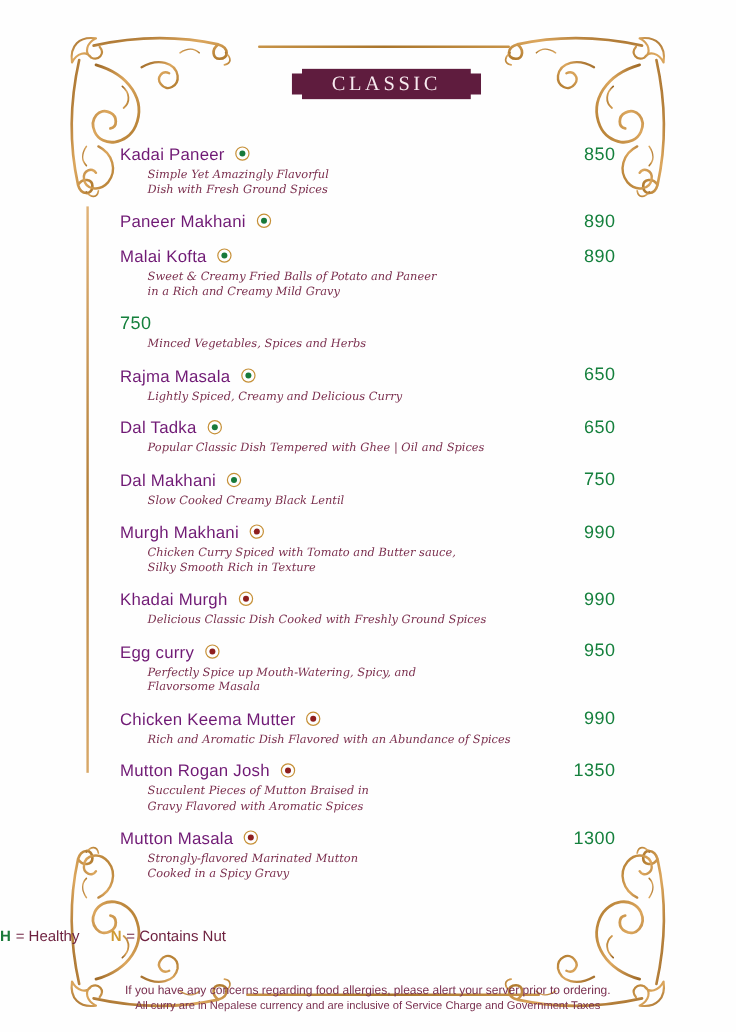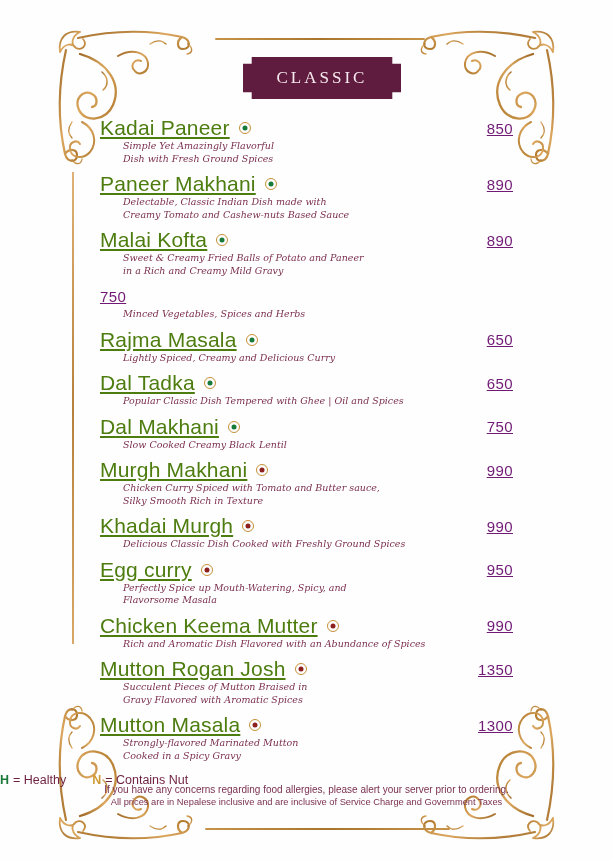--- a/index.html
+++ b/index.html
@@ -15,66 +15,66 @@
   .orn-bl{left:50px;bottom:12px;transform:scaleY(-1);}
   .orn-br{right:50px;bottom:12px;transform:scale(-1,-1);}
   .gold-line{position:absolute;height:2px;
     background:linear-gradient(90deg,#c79347,#a9752c 50%,#c79347);border-radius:1px;}
   .line-top{left:215px;top:38px;width:210px;}
   .line-bottom{left:205px;top:828px;width:245px;}
   .left-rule{position:absolute;left:72px;top:172px;width:2px;height:472px;
     background:linear-gradient(180deg,#e0b277,#b5813c 50%,#d8a868);}
   
   .badge{
-    position:absolute;left:243px;top:57px;width:158px;height:42px;
+    position:absolute;left:243px;top:57px;width:158px;height:26px;
     background:#5f1c3e;
     clip-path:polygon(0% 16%,5.5% 16%,5.5% 0%,94.5% 0%,94.5% 16%,100% 16%,
                       100% 84%,94.5% 84%,94.5% 100%,5.5% 100%,5.5% 84%,0% 84%);
     display:flex;align-items:center;justify-content:center;
   }
   .badge span{
     color:#f7e9ef;font-family:"Liberation Serif", serif;
     font-size:17px;letter-spacing:3px;font-weight:400;
   }
   
   .menu{position:absolute;left:100px;top:118px;width:413px;}
   .item{margin-bottom:9px;}
   .row{display:flex;justify-content:space-between;align-items:center;height:20px;}
   .left-group{display:flex;align-items:center;}
   .iname{
-    font-size:21px;color:#4d7c0f;letter-spacing:0.2px;text-decoration:underline;
+    font-size:14px;color:#701a75;letter-spacing:0.2px;
   }
   .dot{
     display:inline-block;width:10px;height:10px;margin-left:9px;
     border:1.6px solid #c69037;border-radius:50%;position:relative;flex:none;
   }
   .dot::after{
     content:"";position:absolute;left:50%;top:50%;width:5px;height:5px;
     transform:translate(-50%,-50%);border-radius:50%;
   }
   .dot.veg::after{background:#17793a;}
   .dot.nonveg::after{background:#8e1f1f;}
   .price{
-    font-size:15px;color:#701a75;letter-spacing:0.4px;text-decoration:underline;
+    font-size:15px;color:#15803d;letter-spacing:0.4px;
   }
   .desc{
     margin-top:2px;white-space:pre-line;
     font-family:"DejaVu Serif", serif;font-style:italic;
     font-size:9.5px;line-height:12.5px;color:#7b2f4e;margin-left:23px;
   }
   
   .legend{
     position:absolute;left:0;top:773px;width:100%;text-align:left;
     font-size:12.5px;color:#6d1f3e;
   }
   .legend .key-h{color:#1b7a3a;font-weight:bold;}
   .legend .key-n{color:#cf9a33;font-weight:bold;margin-left:26px;}
   .legend .lg-text{margin-left:4px;}
   .footer{
-    position:absolute;left:0;top:783px;width:100%;text-align:center;
+    position:absolute;left:0;top:819px;width:100%;text-align:center;
     color:#7a3050;
   }
   .footer .f1{font-size:10px;line-height:13px;}
   .footer .f2{font-size:9.3px;line-height:12px;}
 </style>
 </head>
 <body>
 
 <svg width="0" height="0" style="position:absolute" aria-hidden="true">
   <defs>
@@ -134,22 +134,20 @@
   </div>
 
   <div class="item">
     <div class="row">
       <span class="left-group">
         <span class="iname">Paneer Makhani</span>
         <span class="dot veg"></span>
       </span>
       <span class="price">890</span>
     </div>
-    <div class="desc">Delectable, Classic Indian Dish made with
-Creamy Tomato and Cashew-nuts Based Sauce</div>
   </div>
 
   <div class="item">
     <div class="row">
       <span class="left-group">
         <span class="iname">Malai Kofta</span>
         <span class="dot veg"></span>
       </span>
       <span class="price">890</span>
     </div>
@@ -267,14 +265,14 @@
 Cooked in a Spicy Gravy</div>
   </div>
 </div>
 
 <div class="legend">
   <span class="key-h">H</span><span class="lg-text">= Healthy</span><span class="key-n">N</span><span class="lg-text">= Contains Nut</span>
 </div>
 
 <div class="footer">
   <div class="f1">If you have any concerns regarding food allergies, please alert your server prior to ordering.</div>
-  <div class="f2">All prices are in Nepalese inclusive and are inclusive of Service Charge and Government Taxes</div>
+  <div class="f2">All curry are in Nepalese currency and are inclusive of Service Charge and Government Taxes</div>
 </div>
 
 </body></html>

